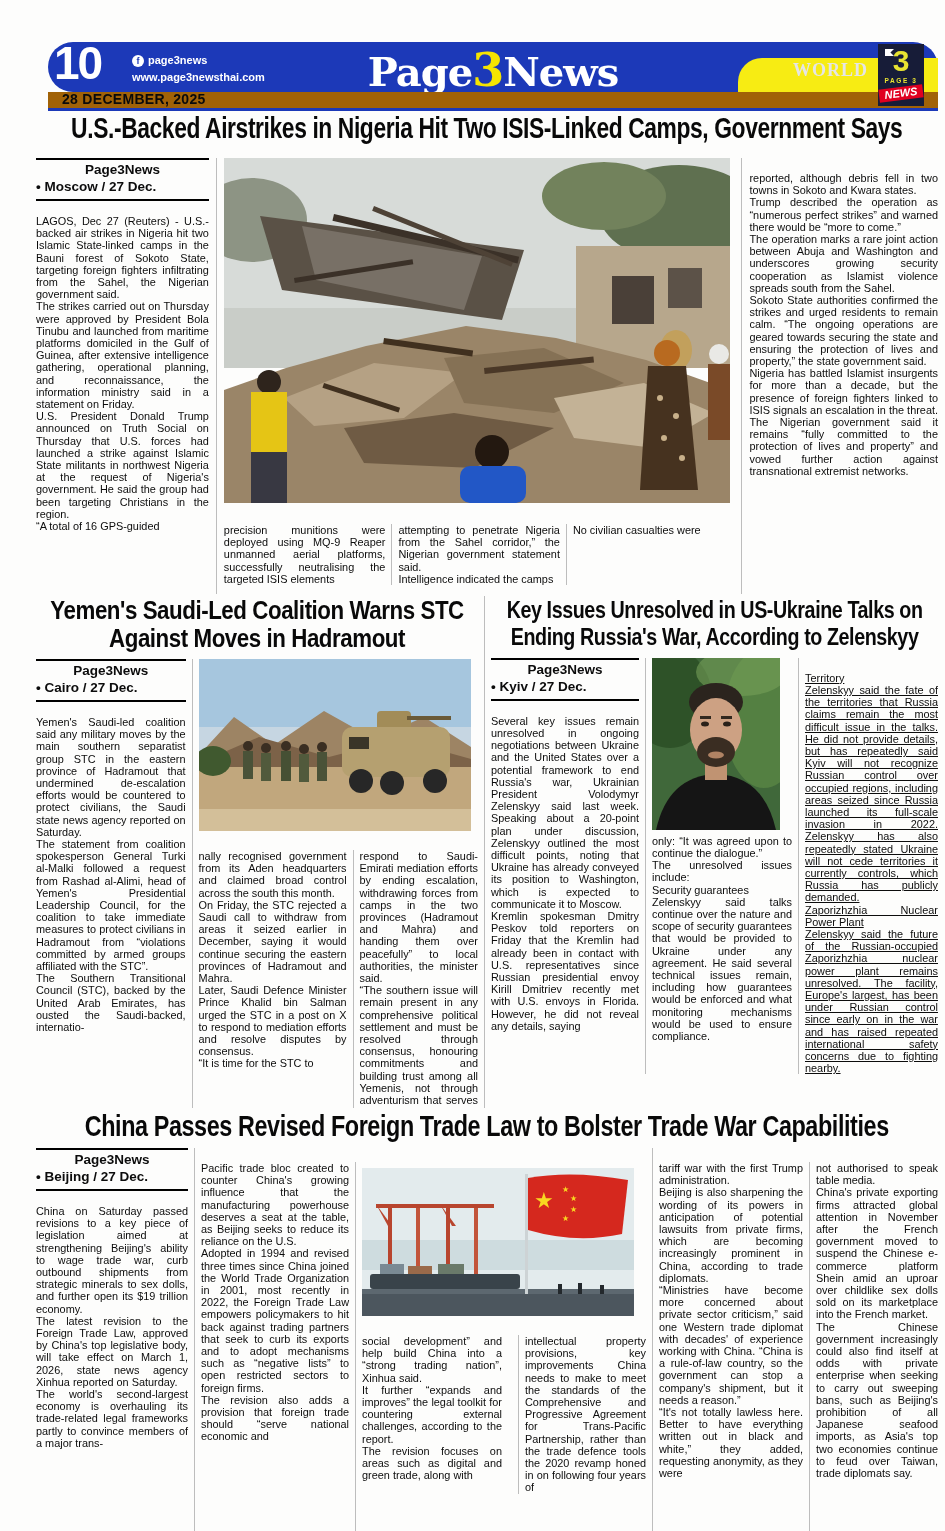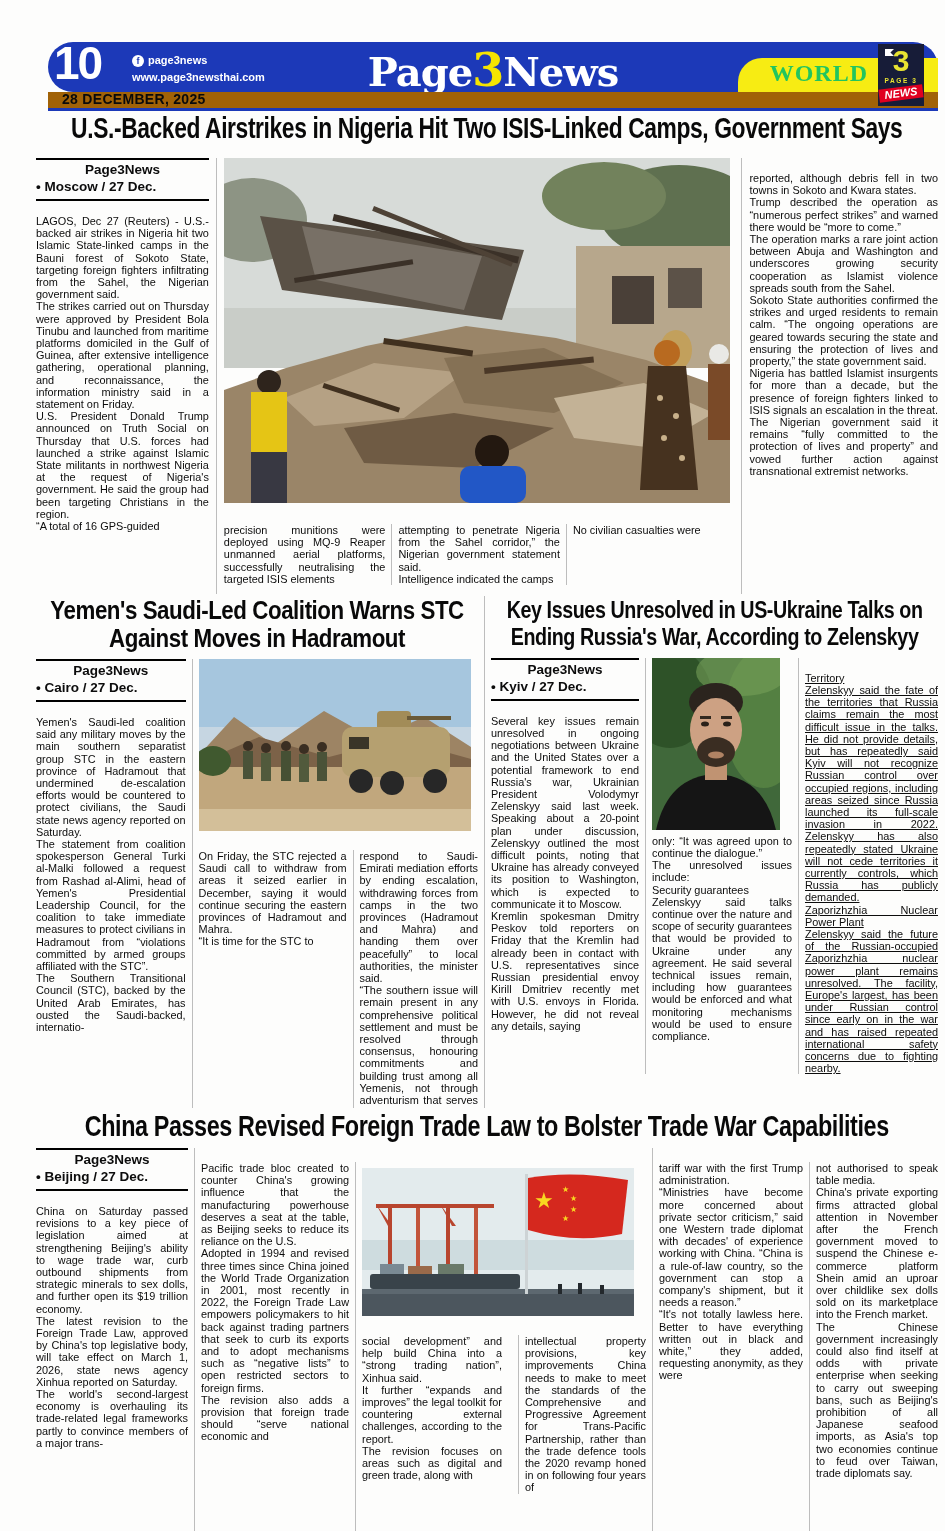--- a/index.html
+++ b/index.html
@@ -11,21 +11,21 @@
   .header-blue { position:absolute; left:0; right:0; top:0; height:50px; background:#1c39b8;border-radius:25px; }
   .pageno { position:absolute; left:6px; top:-6px; font-size:46px; font-weight:bold; color:#fff; letter-spacing:-2px; }
   .social { position:absolute; left:84px; top:10px; color:#fff; font-size:11px; font-weight:bold; line-height:1.5; }
   .fb-ic { display:inline-block; width:12px; height:12px; border-radius:50%; background:#fff; color:#1c39b8;
            font-size:9px; line-height:12px; text-align:center; font-weight:bold; margin-right:4px; vertical-align:middle; }
   .masthead { position:absolute; left:0; right:0; top:1px; text-align:center;
               font-family:"DejaVu Serif", serif; font-weight:bold; font-size:40px; color:#fff; letter-spacing:-1px; }
   .masthead .y3 { color:#f5e400; font-size:46px; }
   .world-tab { position:absolute; right:0; top:16px; width:200px; height:34px; background:#f7ec13; border-radius:24px 0 0 0; }
   .world-text { position:absolute; right:70px; top:18px; z-index:2; font-family:"Liberation Serif", serif;
-                font-weight:bold; font-size:24px; color:#22c55e; letter-spacing:1px; }
+                font-weight:bold; font-size:18px; color:#e5e5e5; letter-spacing:1px; }
   .logo-box { position:absolute; right:14px; top:2px; width:46px; height:62px; background:#171c38; z-index:3; text-align:center; }
   .logo-flag { position:absolute; left:7px; top:5px; width:9px; height:7px; background:#fff; clip-path:polygon(0 0,100% 0,60% 50%,100% 100%,0 100%); }
   .logo-3 { color:#e8e332; font-size:30px; font-weight:bold; line-height:32px; margin-top:1px; }
   .logo-page3 { color:#e8e332; font-size:6.5px; letter-spacing:1.6px; font-weight:bold; }
   .logo-news { background:#e00020; color:#fff; font-style:italic; font-weight:bold; font-size:11px;
                transform:rotate(-7deg); margin:3px 1px 0; line-height:13px; }
   .date-strip { position:absolute; left:0; right:0; top:50px; height:16px; background:#a16207; border-bottom:3px solid #1c39b8; }
   .date-text { position:absolute; left:14px; top:-1px; font-size:14px; font-weight:bold; color:#0a0a0a; letter-spacing:0.3px; }
 
   
@@ -237,21 +237,23 @@
               <circle cx="67" cy="89" r="5" fill="#3a2e22"></circle>
             <rect x="82" y="92" width="10" height="30" fill="#465034"></rect>
               <circle cx="87" cy="87" r="5" fill="#3a2e22"></circle>
             <rect x="100" y="95" width="10" height="28" fill="#515a3c"></rect>
               <circle cx="105" cy="90" r="5" fill="#3a2e22"></circle>
             <rect x="118" y="93" width="10" height="29" fill="#4a5238"></rect>
               <circle cx="123" cy="88" r="5" fill="#3a2e22"></circle>
           </svg>
           <div class="y-cols">
             <div class="y-col2 body colrule">
+                <p>nally recognised government from its Aden headquarters and claimed broad control across the south this month.</p>
                 <p>On Friday, the STC rejected a Saudi call to withdraw from areas it seized earlier in December, saying it would continue securing the eastern provinces of Hadramout and Mahra.</p>
+                <p>Later, Saudi Defence Minister Prince Khalid bin Salman urged the STC in a post on X to respond to mediation efforts and resolve disputes by consensus.</p>
                 <p>“It is time for the STC to</p>
               </div>
             <div class="y-col3 body">
                 <p>respond to Saudi-Emirati mediation efforts by ending escalation, withdrawing forces from camps in the two provinces (Hadramout and Mahra) and handing them over peacefully” to local authorities, the minister said.</p>
                 <p>“The southern issue will remain present in any comprehensive political settlement and must be resolved through consensus, honouring commitments and building trust among all Yemenis, not through adventurism that serves only the enemy of all,” he added.</p>
               </div>
           </div>
         </div>
       </div>
     </div>
@@ -360,20 +362,21 @@
             <p>It further “expands and improves” the legal toolkit for countering external challenges, according to the report.</p>
             <p>The revision focuses on areas such as digital and green trade, along with</p>
           </div>
         <div class="m2 body">
             <p>intellectual property provisions, key improvements China needs to make to meet the standards of the Comprehensive and Progressive Agreement for Trans-Pacific Partnership, rather than the trade defence tools the 2020 revamp honed in on following four years of</p>
           </div>
       </div>
     </div>
     <div class="c5 body colrule">
         <p>tariff war with the first Trump administration.</p>
+        <p>Beijing is also sharpening the wording of its powers in anticipation of potential lawsuits from private firms, which are becoming increasingly prominent in China, according to trade diplomats.</p>
         <p>“Ministries have become more concerned about private sector criticism,” said one Western trade diplomat with decades' of experience working with China. “China is a rule-of-law country, so the government can stop a company's shipment, but it needs a reason.”</p>
         <p>“It's not totally lawless here. Better to have everything written out in black and white,” they added, requesting anonymity, as they were</p>
       </div>
     <div class="c6 body">
         <p>not authorised to speak table media.</p>
         <p>China's private exporting firms attracted global attention in November after the French government moved to suspend the Chinese e-commerce platform Shein amid an uproar over childlike sex dolls sold on its marketplace into the French market.</p>
         <p>The Chinese government increasingly could also find itself at odds with private enterprise when seeking to carry out sweeping bans, such as Beijing's prohibition of all Japanese seafood imports, as Asia's top two economies continue to feud over Taiwan, trade diplomats say.</p>
       </div>
   </div>
 

